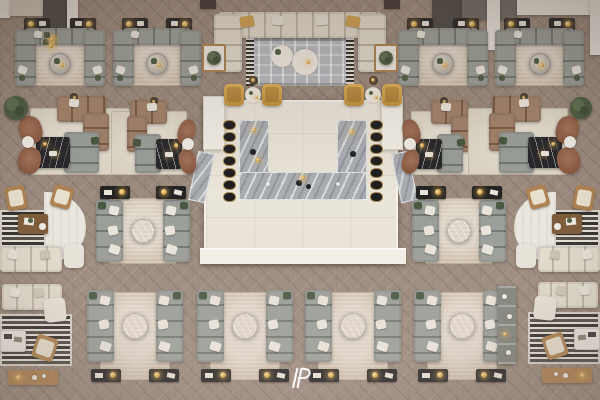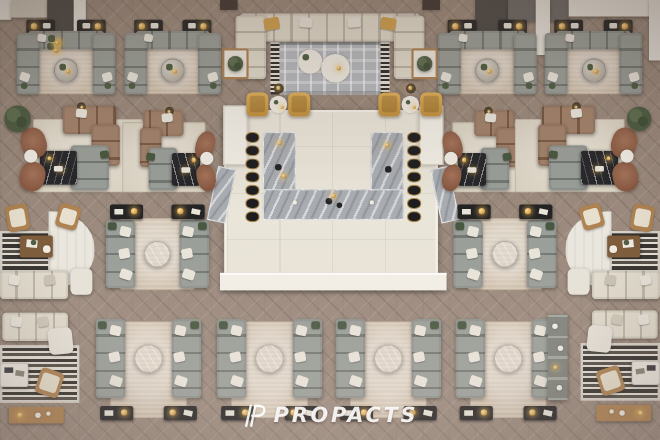--- a/index.html
+++ b/index.html
@@ -481,15 +481,14 @@
         <div style="left: 42px; top: 96px; width: 4px; height: 4px; border-radius: 50%; background: rgb(240, 237, 229); box-shadow: rgba(0, 0, 0, 0.3) 0px 0px 2px;"></div>
       </div>
     </div>
   <div class="floor-tint"></div>
   <div class="vignette"></div>
   <div class="watermark">
     <svg width="22" height="22" viewBox="0 0 24 24" fill="none">
       <path d="M4.5 22 L9 2" stroke="rgba(255,255,255,.9)" stroke-width="2.4" stroke-linecap="round"></path>
       <path d="M9.5 22 L13.5 2 h2.5 c5 0 7 2.2 6.5 5 c-.5 3-3.5 5-8 5 h-4" stroke="rgba(255,255,255,.9)" stroke-width="2.4" stroke-linecap="round" stroke-linejoin="round"></path>
     </svg>
-    <span>PROPACTS</span>
   </div>
 </div>
 
 </body></html>

